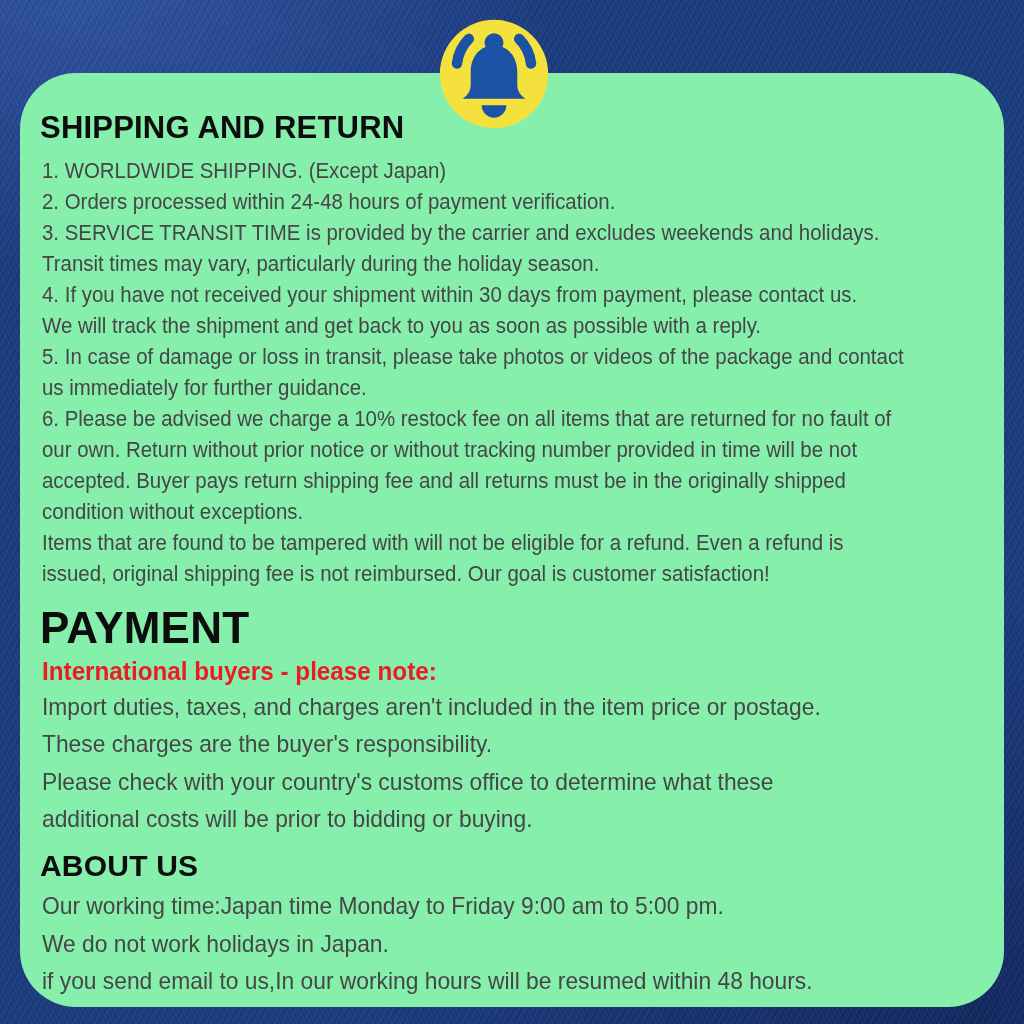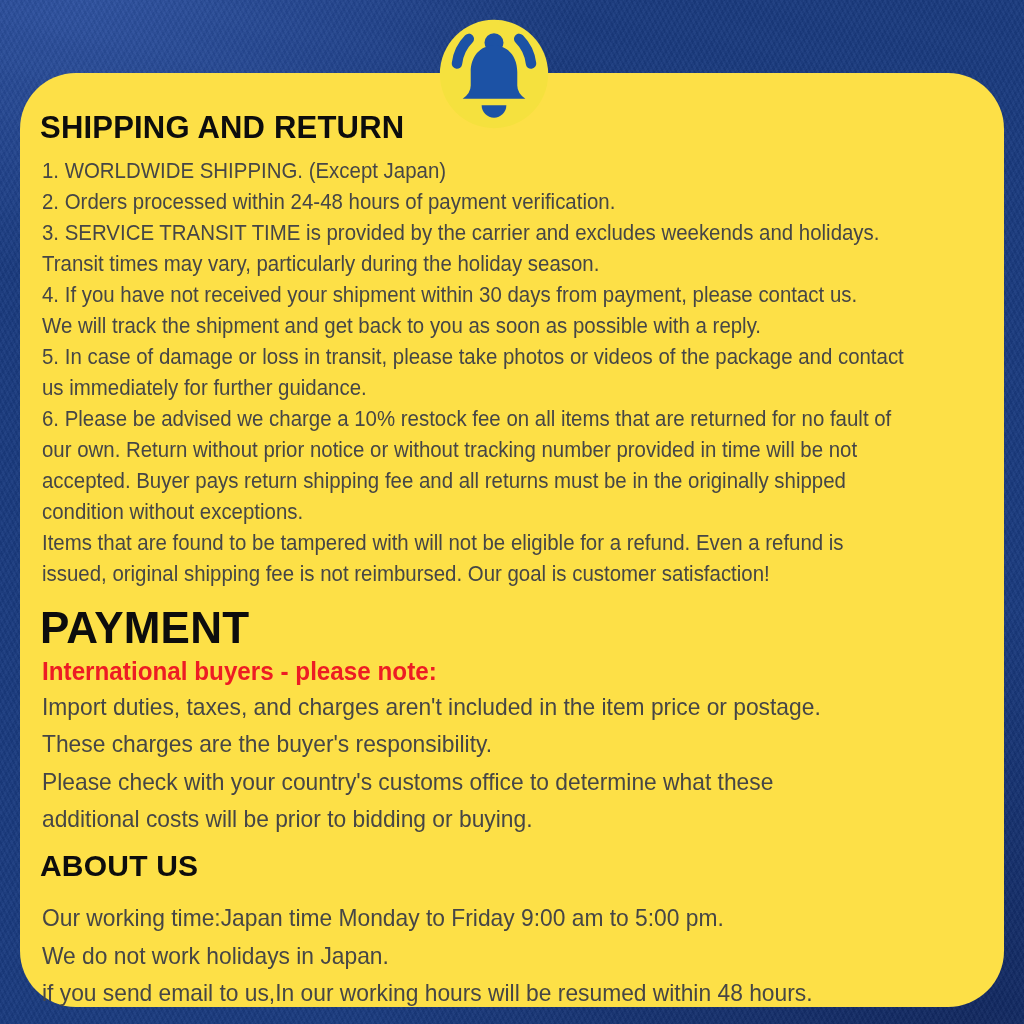--- a/index.html
+++ b/index.html
@@ -46,21 +46,21 @@
 
   h1 {
     margin: 0;
     font-weight: 800;
     letter-spacing: 0.2px;
     color: #0d0d0d;
     line-height: 1.08;
   }
   .h-shipping { font-size: 31px; margin-left: 8px; margin-bottom: 12px; }
   .h-payment  { font-size: 44px; margin-left: 8px; margin-top: 14px; margin-bottom: 2px; }
-  .h-about    { font-size: 30px; margin-left: 8px; margin-top: 12px; margin-bottom: 17px; }
+  .h-about    { font-size: 30px; margin-left: 8px; margin-top: 12px; margin-bottom: 5px; }
 
   .line {
     white-space: nowrap;
     color: #464646;
     transform: scaleX(0.95);
     transform-origin: 0 50%;
     margin-left: 10px;
   }
   .s1 .line { font-size: 21.5px; line-height: 31px; }
   .s2 .line, .s3 .line { font-size: 24px; line-height: 37.5px; }
@@ -71,21 +71,21 @@
     line-height: 34px;
     margin-left: 10px;
     white-space: nowrap;
     transform: scaleX(0.97);
     transform-origin: 0 50%;
   }
 </style>
 </head>
 <body style="background-color: rgb(26, 58, 126);">
 
-<div class="card" style="background: #fde047;">
+<div class="card" style="background: #86efac;">
 
   <section class="s1">
     <h1 class="h-shipping" style="color: rgb(13, 13, 13);">SHIPPING AND RETURN</h1>
     <div class="line" style="color: rgb(70, 70, 70);">1. WORLDWIDE SHIPPING. (Except Japan)</div>
     <div class="line" style="color: rgb(70, 70, 70);">2. Orders processed within 24-48 hours of payment verification.</div>
     <div class="line" style="color: rgb(70, 70, 70);">3. SERVICE TRANSIT TIME is provided by the carrier and excludes weekends and holidays.</div>
     <div class="line" style="color: rgb(70, 70, 70);">Transit times may vary, particularly during the holiday season.</div>
     <div class="line" style="color: rgb(70, 70, 70);">4. If you have not received your shipment within 30 days from payment, please contact us.</div>
     <div class="line" style="color: rgb(70, 70, 70);">We will track the shipment and get back to you as soon as possible with a reply.</div>
     <div class="line" style="color: rgb(70, 70, 70);">5. In case of damage or loss in transit, please take photos or videos of the package and contact</div>

